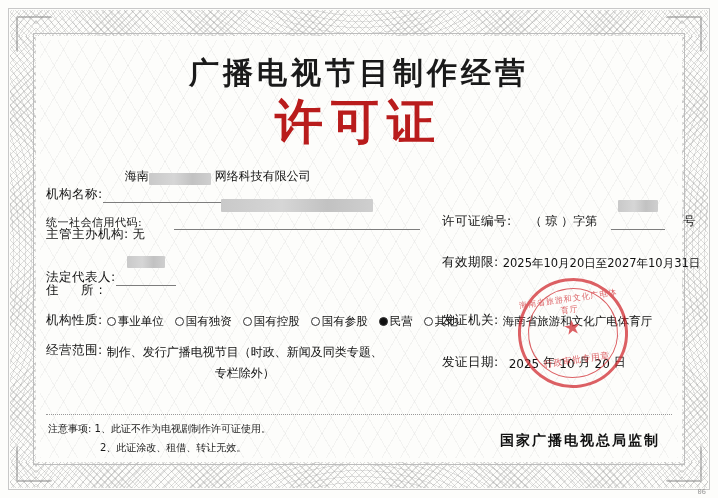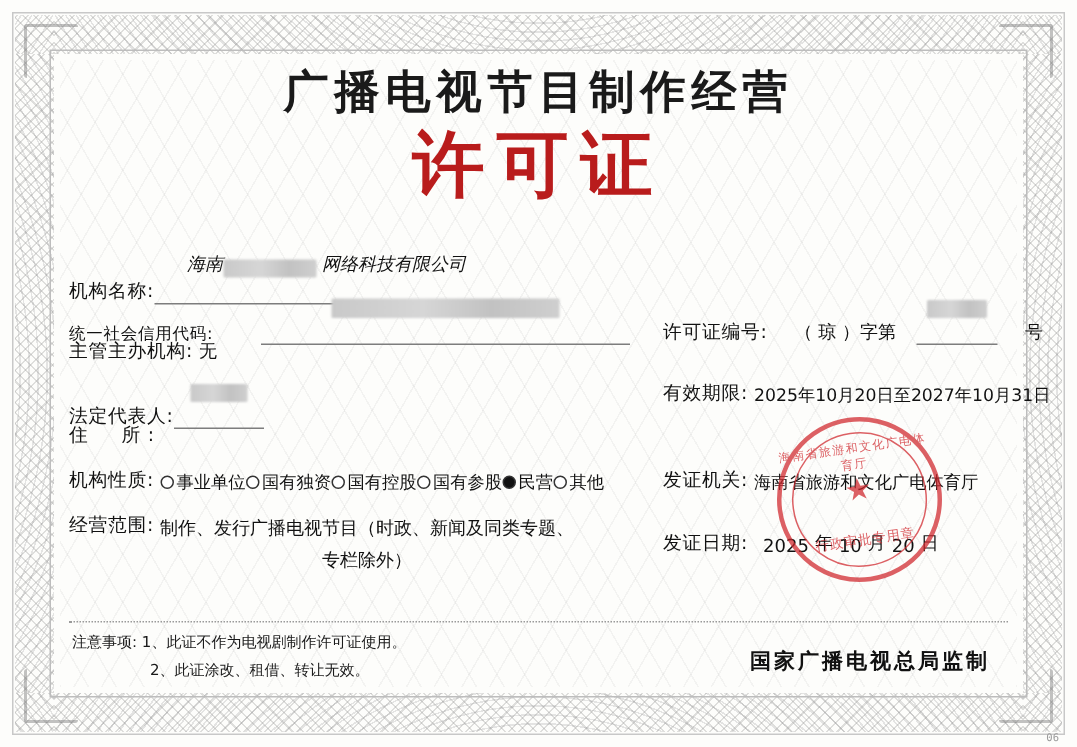--- a/index.html
+++ b/index.html
@@ -70,21 +70,21 @@
     width: 638px; height: 418px;
     background:
       repeating-linear-gradient(60deg, rgba(175,175,175,0.13) 0 1px, rgba(0,0,0,0) 1px 16px),
       repeating-linear-gradient(-60deg, rgba(175,175,175,0.13) 0 1px, rgba(0,0,0,0) 1px 16px);
     pointer-events: none;
   }
 
   
   .title-block {
     position: absolute;
-    left: 0; right: 0; top: 44px;
+    left: 0; right: 0; top: 55px;
     text-align: center;
   }
   .title-main {
     font-family: "DejaVu Sans", "Liberation Sans", sans-serif;
     font-weight: bold;
     font-size: 30px;
     letter-spacing: 4px;
     color: #1a1a1a;
     line-height: 1.2;
   }
@@ -125,21 +125,20 @@
     color: #111;
     margin-left: 4px;
   }
   .underline {
     border-bottom: 1px solid #7d7d7d;
     display: inline-block;
     vertical-align: bottom;
     box-sizing: border-box;
     padding: 0 2px 17px 2px;
     min-height: 16px;
-    font-style: italic;
   }
   .redact {
     display: inline-block;
     vertical-align: bottom;
     background: linear-gradient(90deg, #c9c9c9, #d6d6d6 40%, #c2c2c2 70%, #cfcfcf);
     filter: blur(0.6px);
     height: 12px;
     border-radius: 1px;
   }
 
@@ -151,21 +150,21 @@
   #row-addr   { left: 0;   top: 114px;}
   #row-nature { left: 0;   top: 144px;}
   #row-scope  { left: 0;   top: 174px; align-items: flex-start; }
 
   
   #row-certno { left: 396px; top: 30px; gap: 14px; }
   #row-valid  { left: 396px; top: 86px; }
   #row-issuer { left: 396px; top: 144px; }
   #row-date   { left: 396px; top: 186px; }
 
-  .radio-group { display: flex; align-items: center; gap: 0; margin-left: 4px; }
+  .radio-group { display: flex; align-items: center; gap: 11px; margin-left: 4px; }
   .radio-item { display: flex; align-items: center; font-size: 11.5px; font-family: "DejaVu Sans","Liberation Sans",sans-serif; }
   .radio-dot {
     width: 7px; height: 7px;
     border: 1px solid #333;
     border-radius: 50%;
     margin-right: 2px;
     background: #fff;
     display: inline-block;
   }
   .radio-dot.on { background: #111; }

